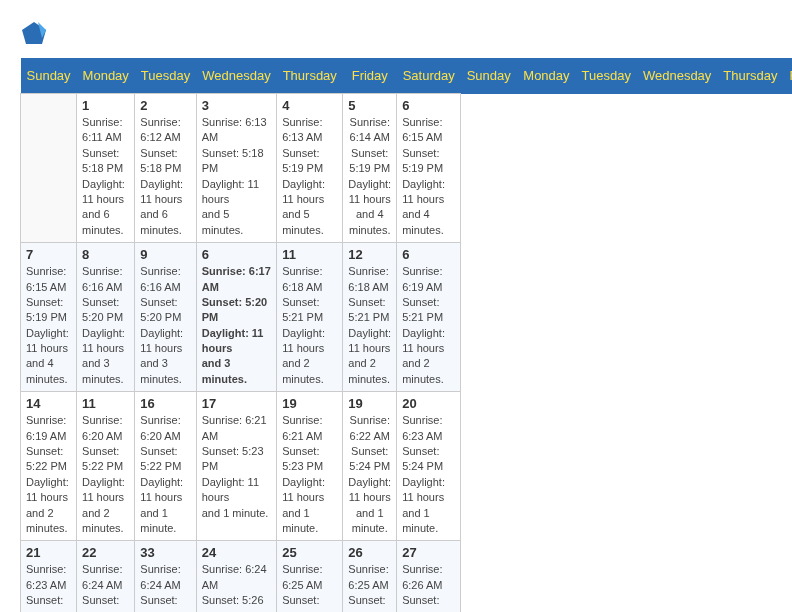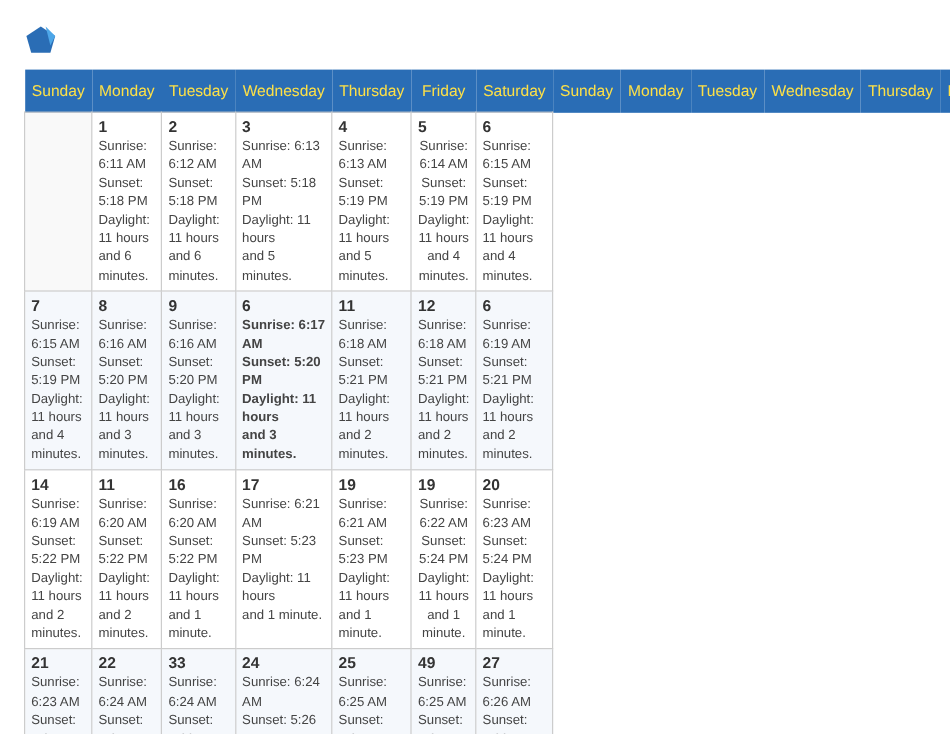--- a/index.html
+++ b/index.html
@@ -303,21 +303,21 @@
 and 1 minute.</div>
         </td>
         <td>
           <span class="day-number">25</span>
           <div class="day-info" style="white-space: pre-line;">Sunrise: 6:25 AM
 Sunset: 5:27 PM
 Daylight: 11 hours
 and 1 minute.</div>
         </td>
         <td>
-          <span class="day-number">49</span>
+          <span class="day-number">26</span>
           <div class="day-info" style="white-space: pre-line;">Sunrise: 6:25 AM
 Sunset: 5:27 PM
 Daylight: 11 hours
 and 1 minute.</div>
         </td>
         <td>
           <span class="day-number">27</span>
           <div class="day-info" style="white-space: pre-line;">Sunrise: 6:26 AM
 Sunset: 5:28 PM
 Daylight: 11 hours

